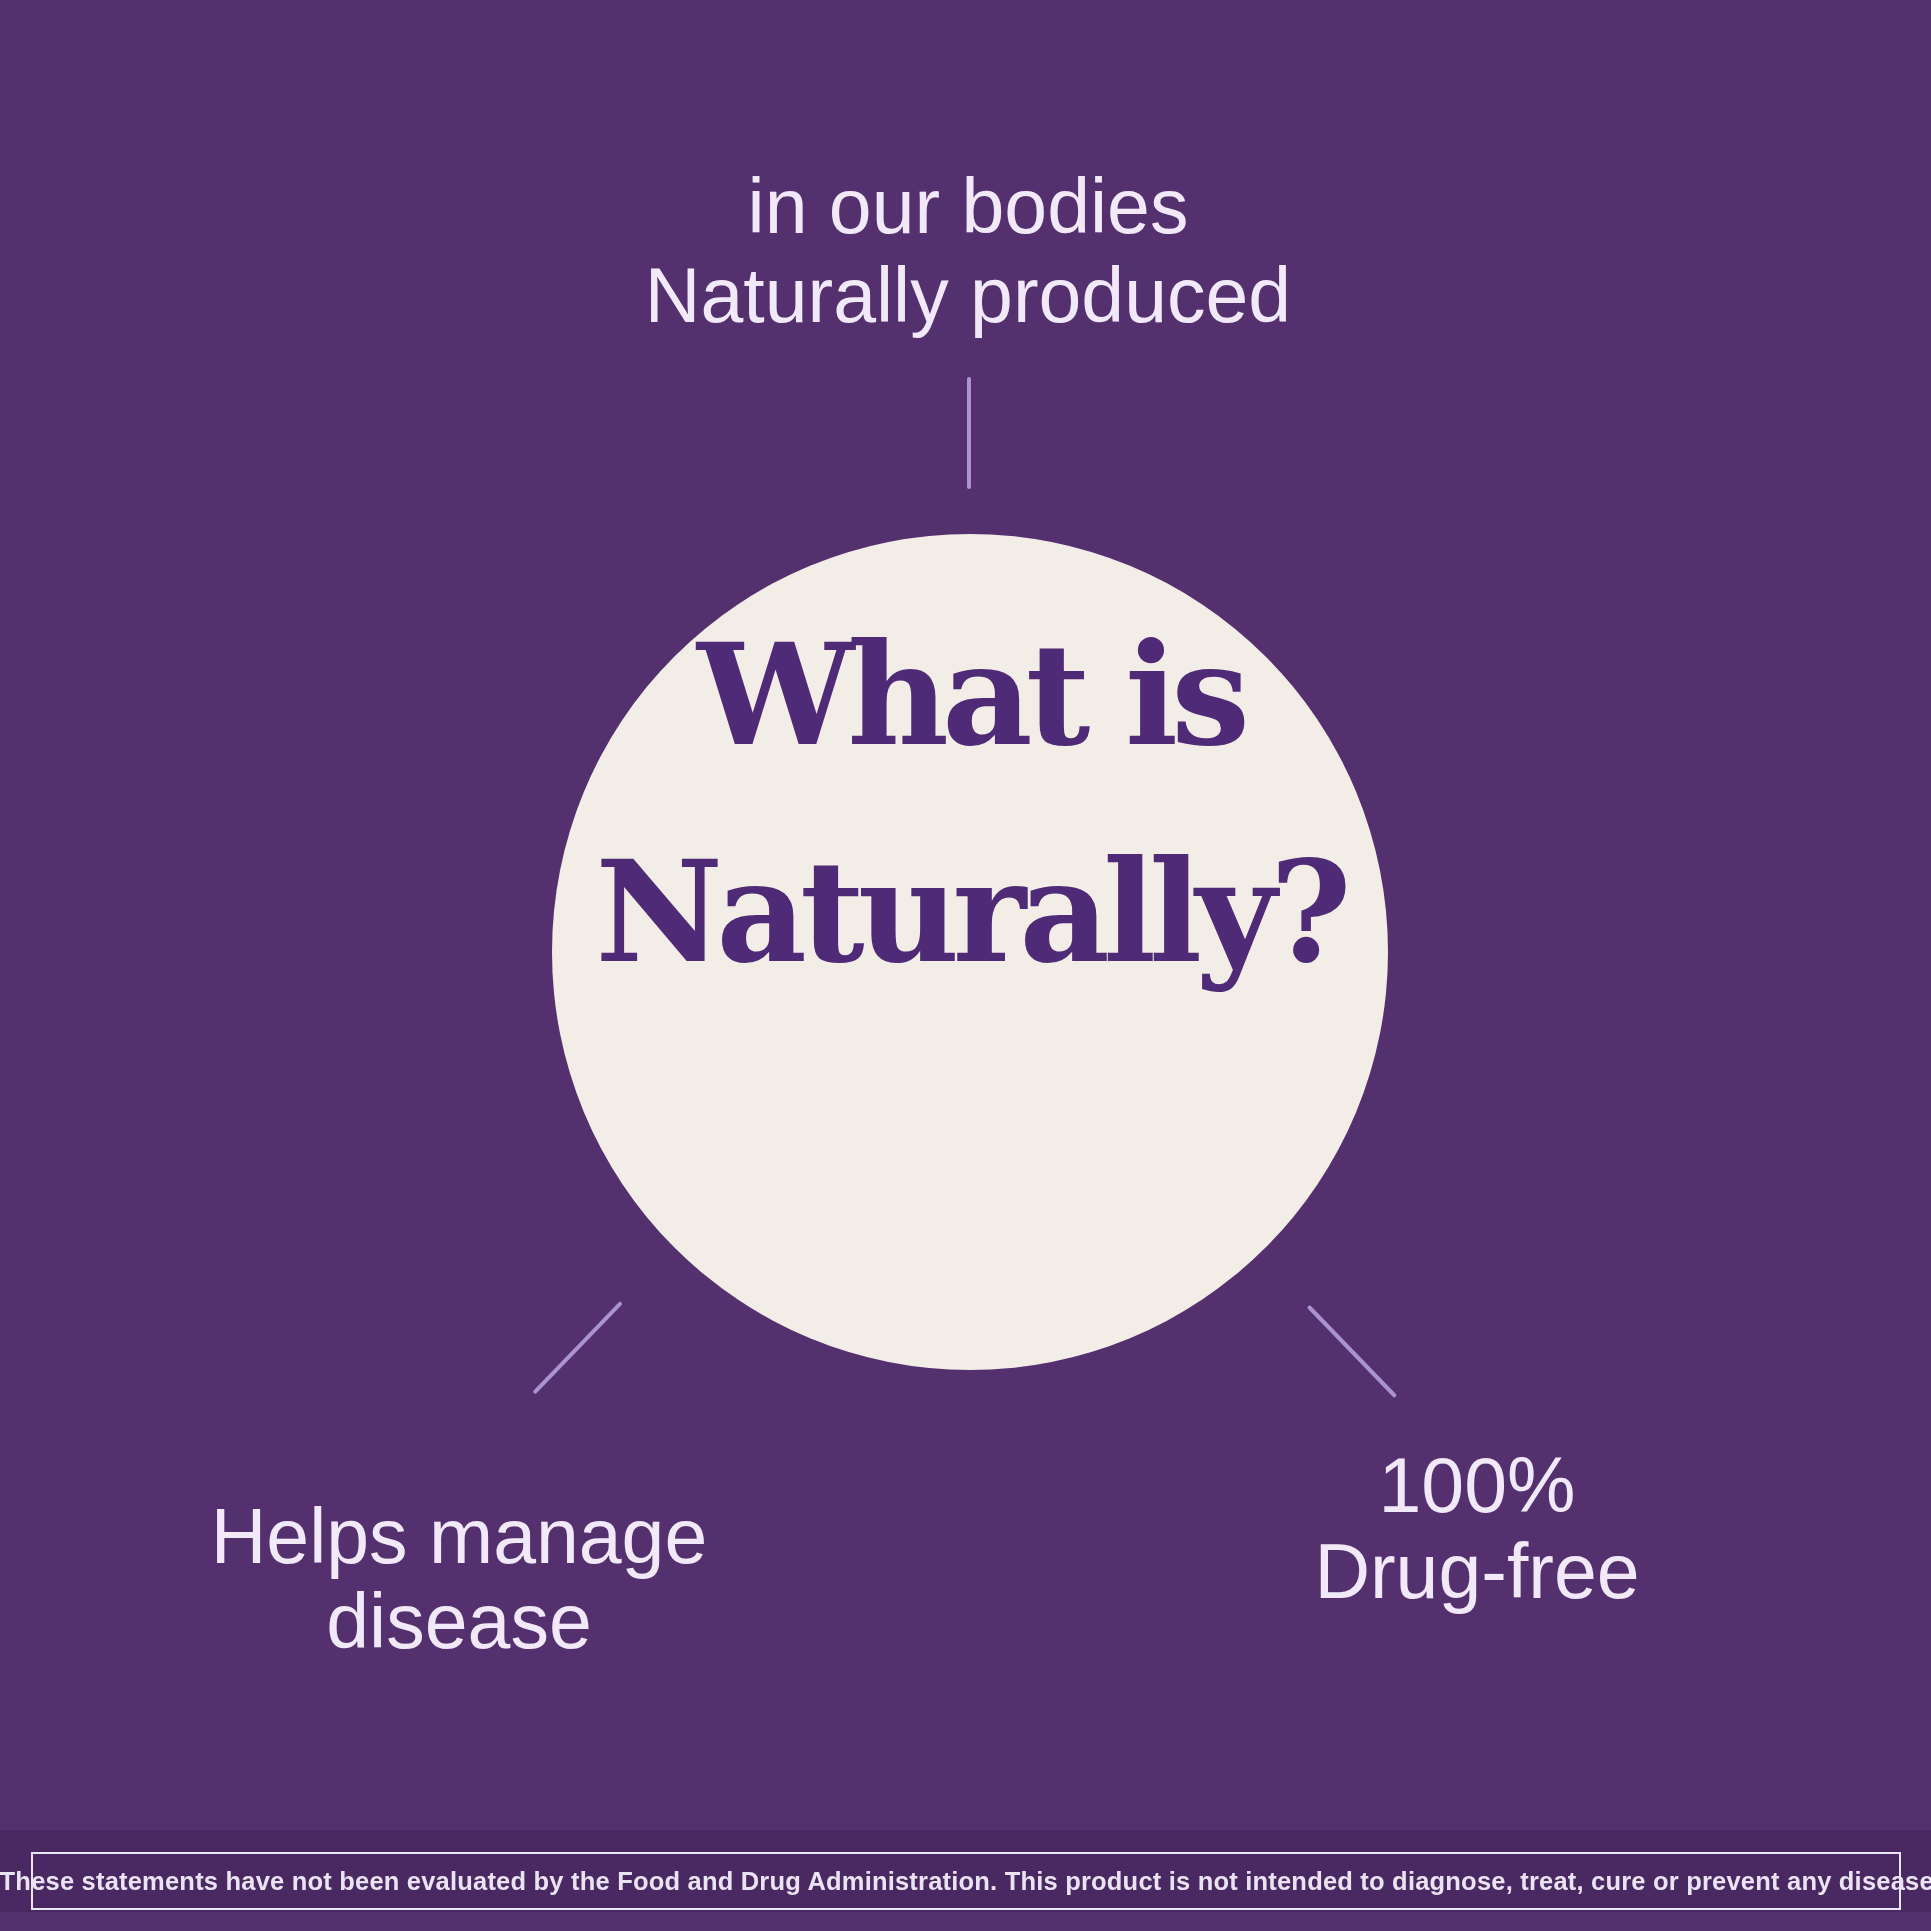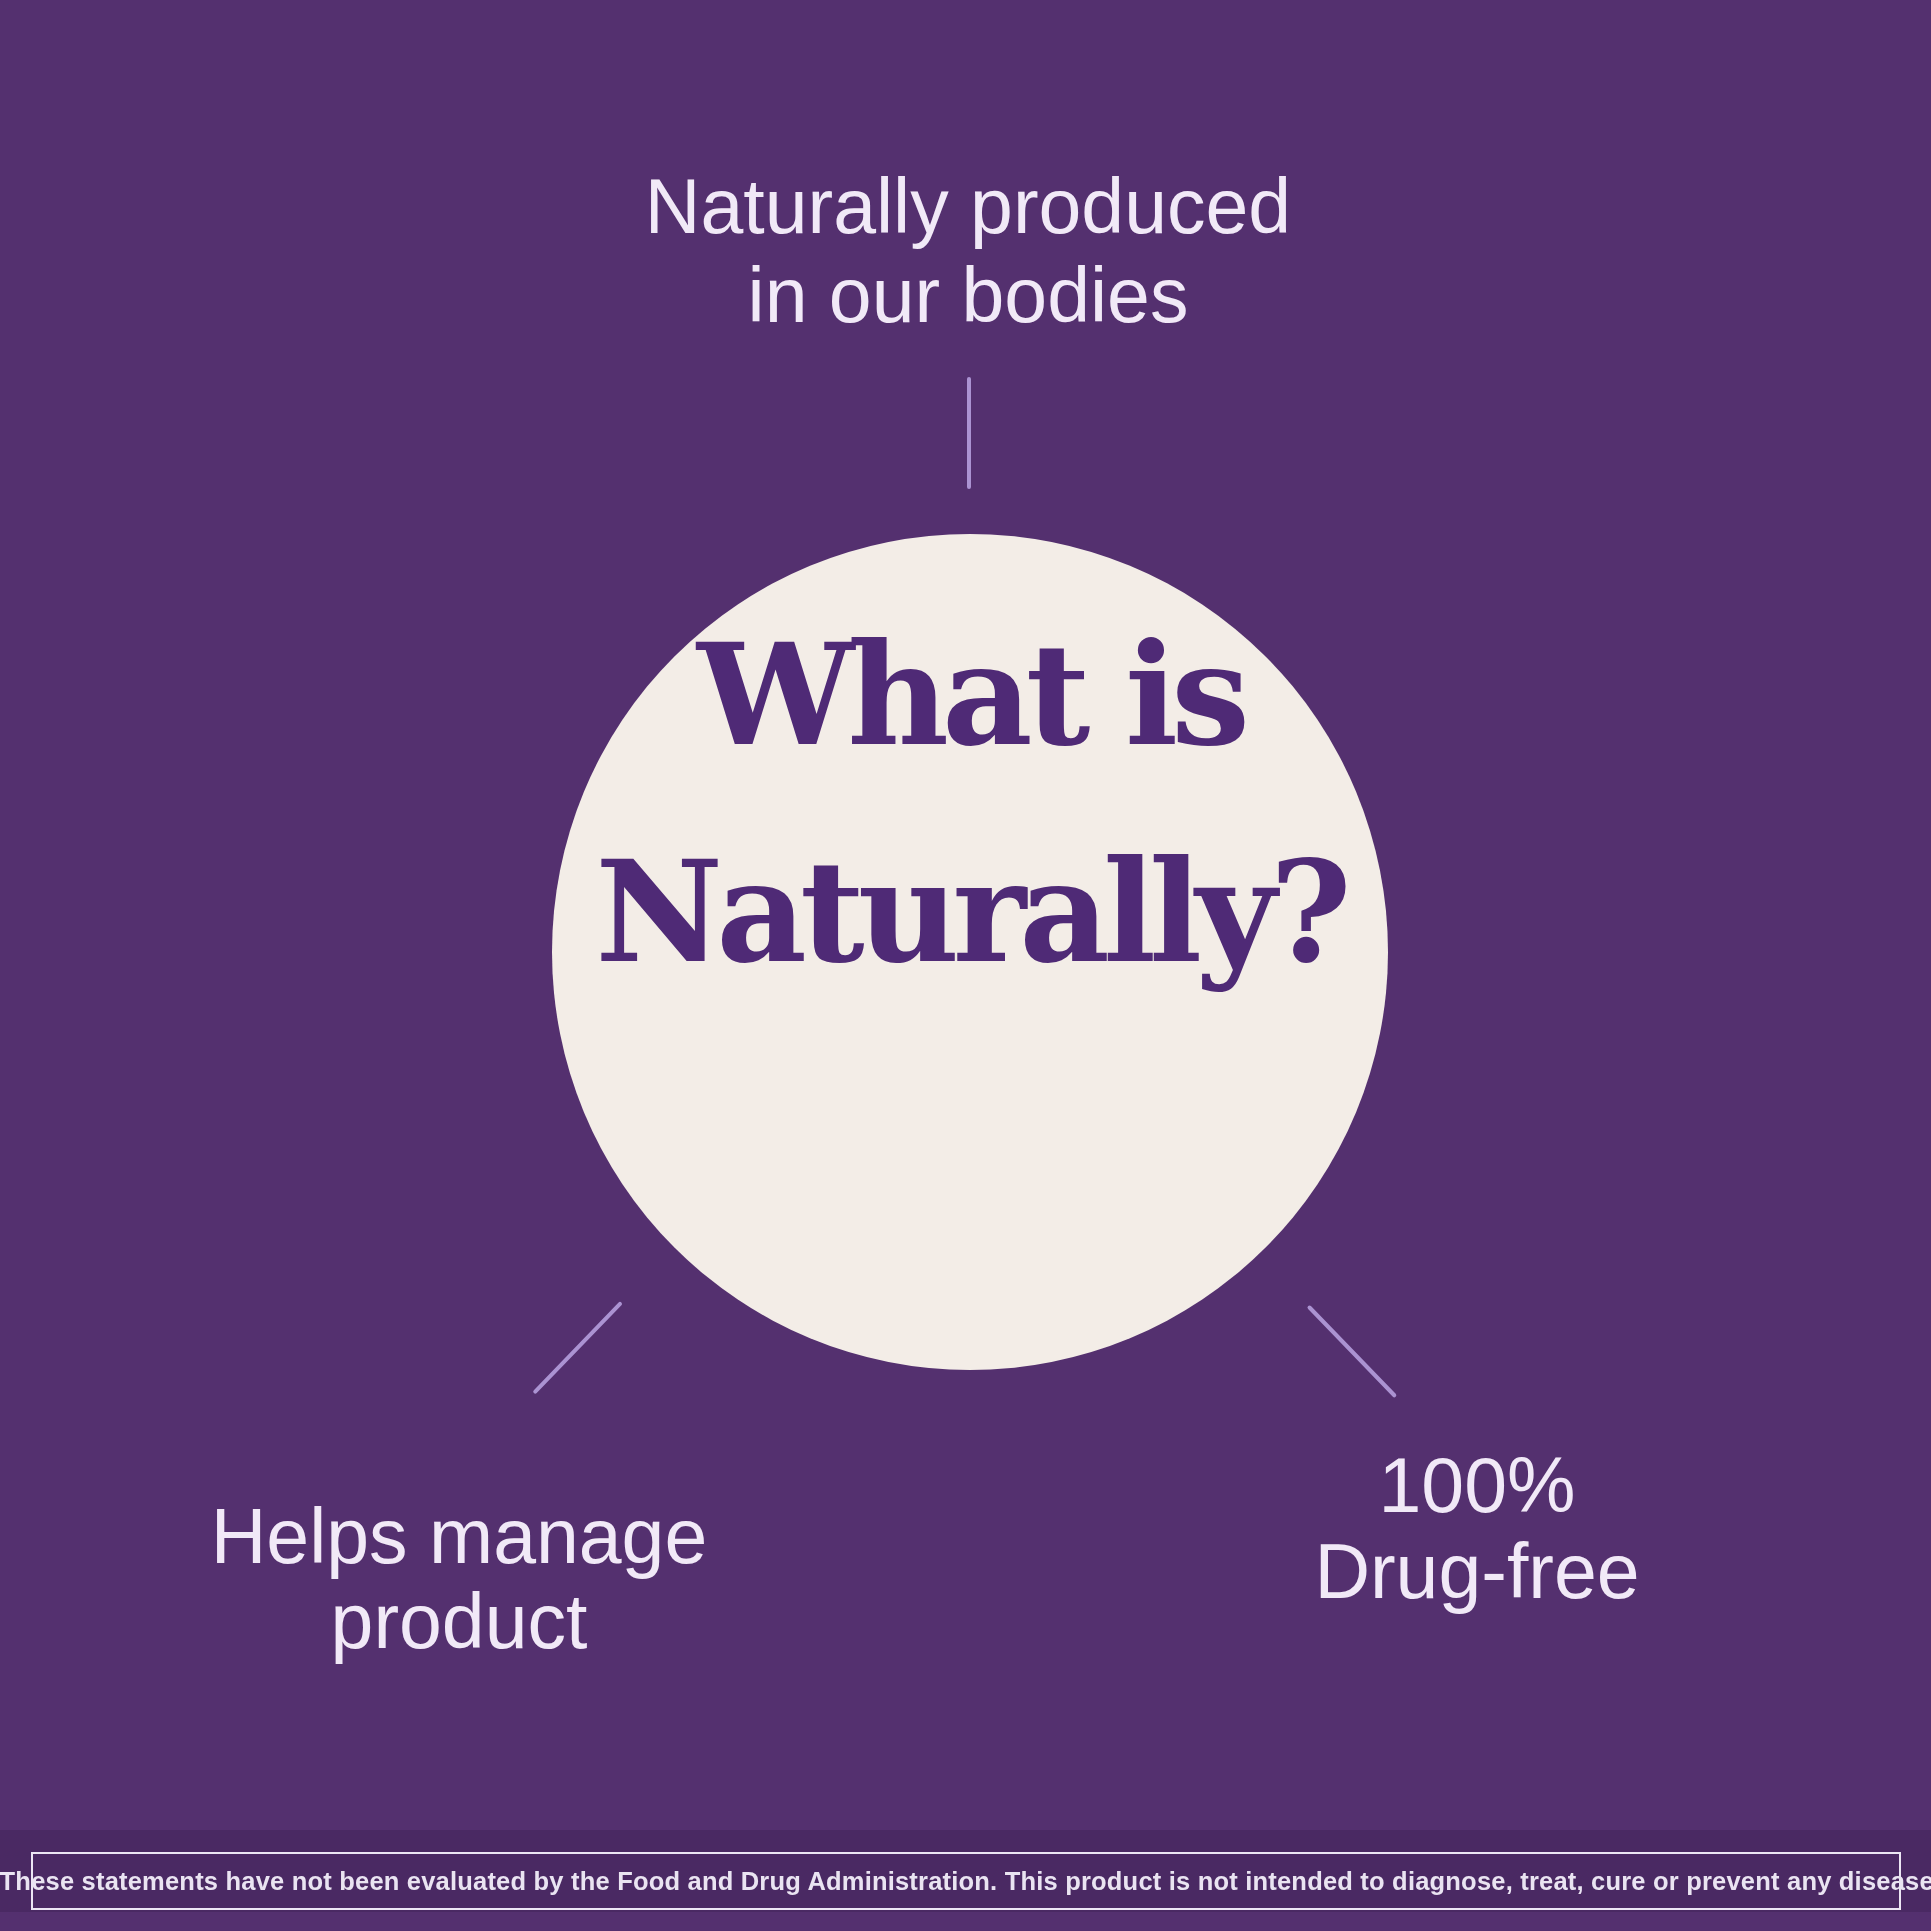--- a/index.html
+++ b/index.html
@@ -106,38 +106,38 @@
     letter-spacing: 0.2px;
     white-space: nowrap;
   }
 </style>
 </head>
 <body>
 
 <div class="canvas">
 
   <div class="callout callout-top">
+    <div>in our bodies</div>
     <div>Naturally produced</div>
-    <div>in our bodies</div>
   </div>
 
   <div class="connector connector-top"></div>
   <div class="connector connector-left"></div>
   <div class="connector connector-right"></div>
 
   <div class="center-circle">
     <div class="center-title">
       <div>What is</div>
       <div>Naturally?</div>
     </div>
   </div>
 
   <div class="callout callout-left">
     <div>Helps manage</div>
-    <div>product</div>
+    <div>disease</div>
   </div>
 
   <div class="callout callout-right">
     <div>100%</div>
     <div>Drug-free</div>
   </div>
 
   <div class="footer-strip"></div>
   <div class="footer-box">
     <span class="disclaimer">¹These statements have not been evaluated by the Food and Drug Administration. This product is not intended to diagnose, treat, cure or prevent any disease.</span>

